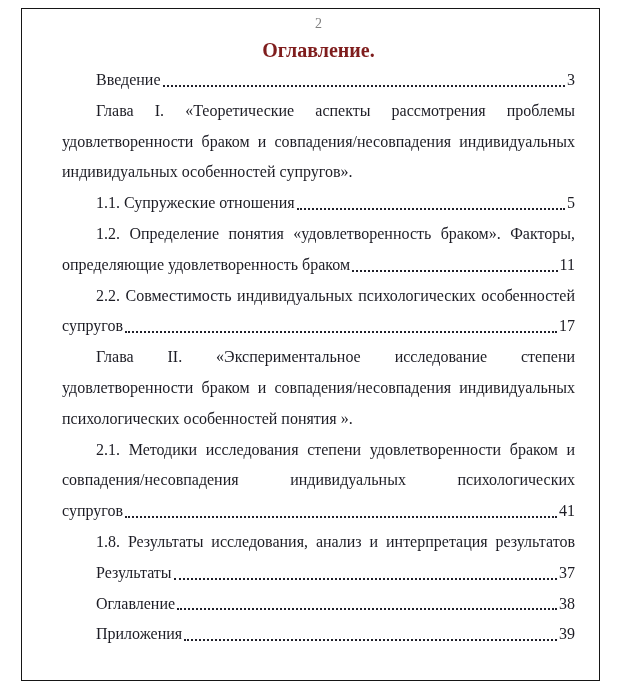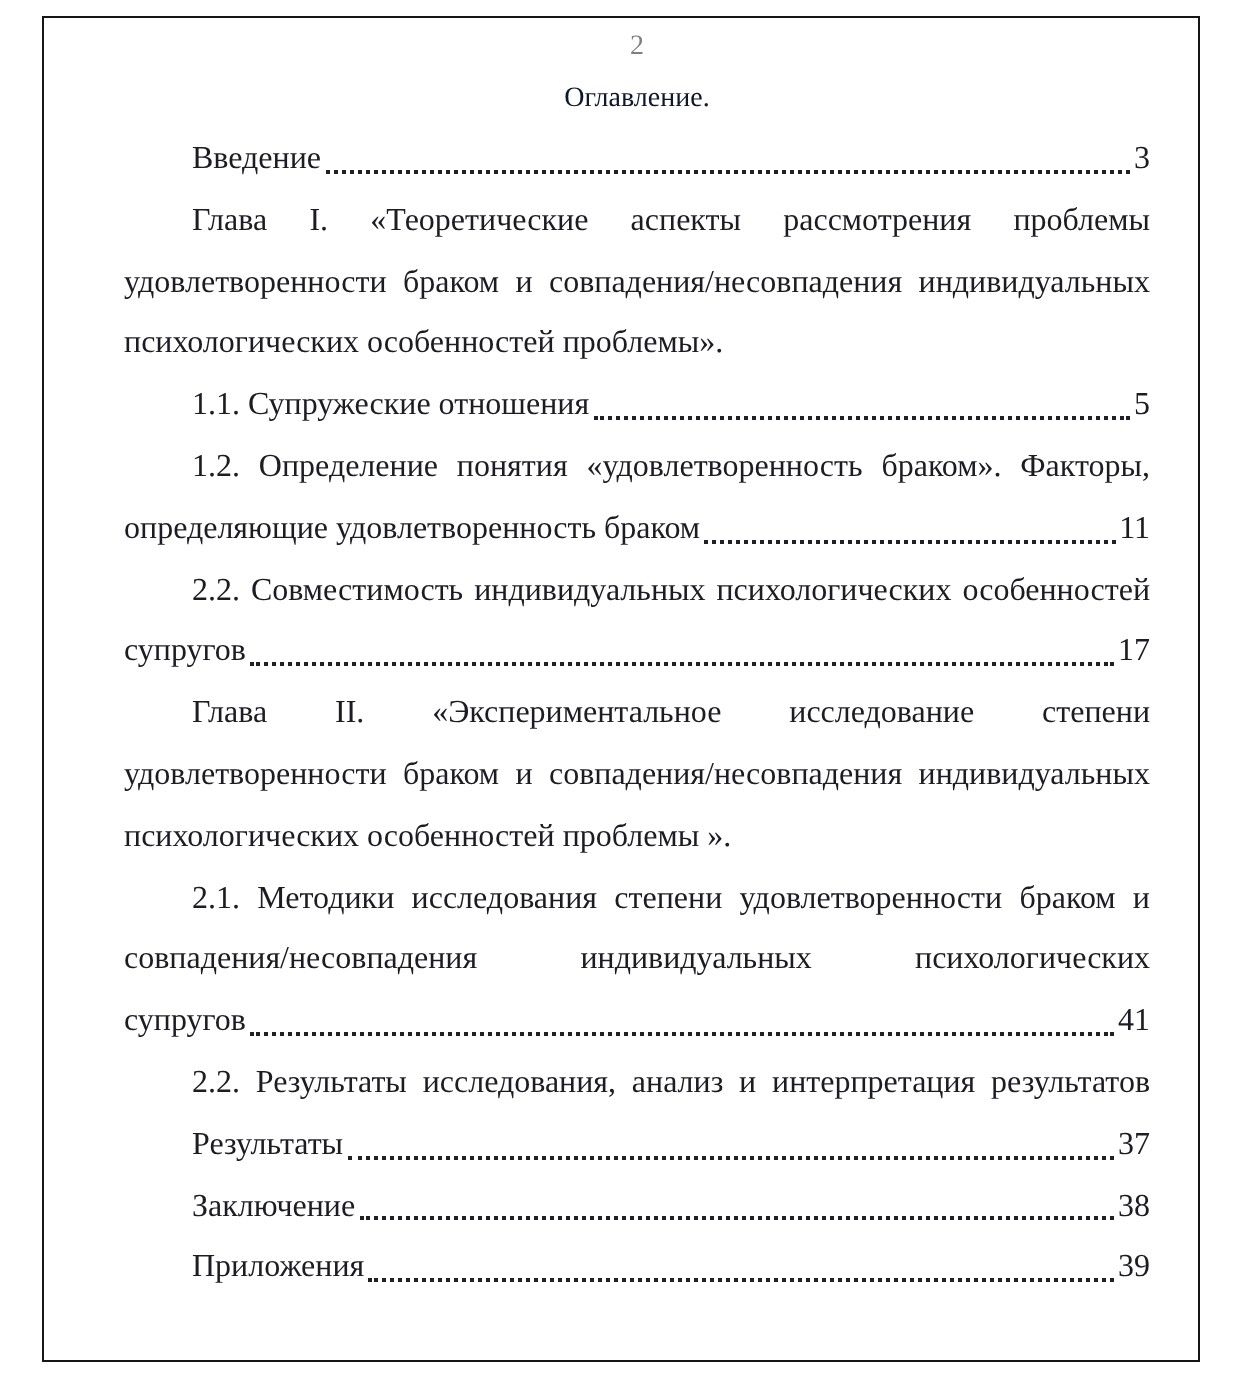--- a/index.html
+++ b/index.html
@@ -23,25 +23,25 @@
     color: #1c1c24;
   }
   .page-number {
     text-align: center;
     font-size: 14px;
     line-height: 22px;
     color: #808080;
   }
   .title {
     text-align: center;
-    font-size: 14px;
-    font-weight: normal;
+    font-size: 20px;
+    font-weight: bold;
     margin: 0;
     line-height: 30px;
-    color: #0f172a;
+    color: #7f1d1d;
   }
   .toc { margin: 0; }
   .toc-line {
     font-size: 16px;
     line-height: 30.8px;
     height: 30.8px;
     color: #1c1c24;
     overflow: hidden;
   }
   .toc-line.indent { text-indent: 34px; }
@@ -80,56 +80,56 @@
   <div class="page-number">2</div>
   <h1 class="title">Оглавление.</h1>
   <div class="toc">
       <div class="toc-line indent leader-line">
         <span class="toc-entry-label">Введение</span>
         <span class="leader"></span>
         <span class="page-ref">3</span>
       </div>
       <div class="toc-line indent justify">Глава I. «Теоретические аспекты рассмотрения проблемы</div>
       <div class="toc-line justify">удовлетворенности браком и совпадения/несовпадения индивидуальных</div>
-      <div class="toc-line">психологических особенностей проблемы».</div>
+      <div class="toc-line">индивидуальных особенностей супругов».</div>
       <div class="toc-line indent leader-line">
         <span class="toc-entry-label">1.1. Супружеские отношения</span>
         <span class="leader"></span>
         <span class="page-ref">5</span>
       </div>
       <div class="toc-line indent justify">1.2. Определение понятия «удовлетворенность браком». Факторы,</div>
       <div class="toc-line leader-line">
         <span class="toc-entry-label">определяющие удовлетворенность браком</span>
         <span class="leader"></span>
         <span class="page-ref">11</span>
       </div>
       <div class="toc-line indent justify">2.2. Совместимость индивидуальных психологических особенностей</div>
       <div class="toc-line leader-line">
         <span class="toc-entry-label">супругов</span>
         <span class="leader"></span>
         <span class="page-ref">17</span>
       </div>
       <div class="toc-line indent justify">Глава II. «Экспериментальное исследование степени</div>
       <div class="toc-line justify">удовлетворенности браком и совпадения/несовпадения индивидуальных</div>
-      <div class="toc-line">психологических особенностей проблемы ».</div>
+      <div class="toc-line">психологических особенностей понятия ».</div>
       <div class="toc-line indent justify">2.1. Методики исследования степени удовлетворенности браком и</div>
       <div class="toc-line justify">совпадения/несовпадения индивидуальных психологических особенностей</div>
       <div class="toc-line leader-line">
         <span class="toc-entry-label">супругов</span>
         <span class="leader"></span>
         <span class="page-ref">41</span>
       </div>
-      <div class="toc-line indent justify">2.2. Результаты исследования, анализ и интерпретация результатов</div>
+      <div class="toc-line indent justify">1.8. Результаты исследования, анализ и интерпретация результатов</div>
       <div class="toc-line indent leader-line">
         <span class="toc-entry-label">Результаты</span>
         <span class="leader"></span>
         <span class="page-ref">37</span>
       </div>
       <div class="toc-line indent leader-line">
-        <span class="toc-entry-label">Заключение</span>
+        <span class="toc-entry-label">Оглавление</span>
         <span class="leader"></span>
         <span class="page-ref">38</span>
       </div>
       <div class="toc-line indent leader-line">
         <span class="toc-entry-label">Приложения</span>
         <span class="leader"></span>
         <span class="page-ref">39</span>
       </div>
     </div>
 </div>

